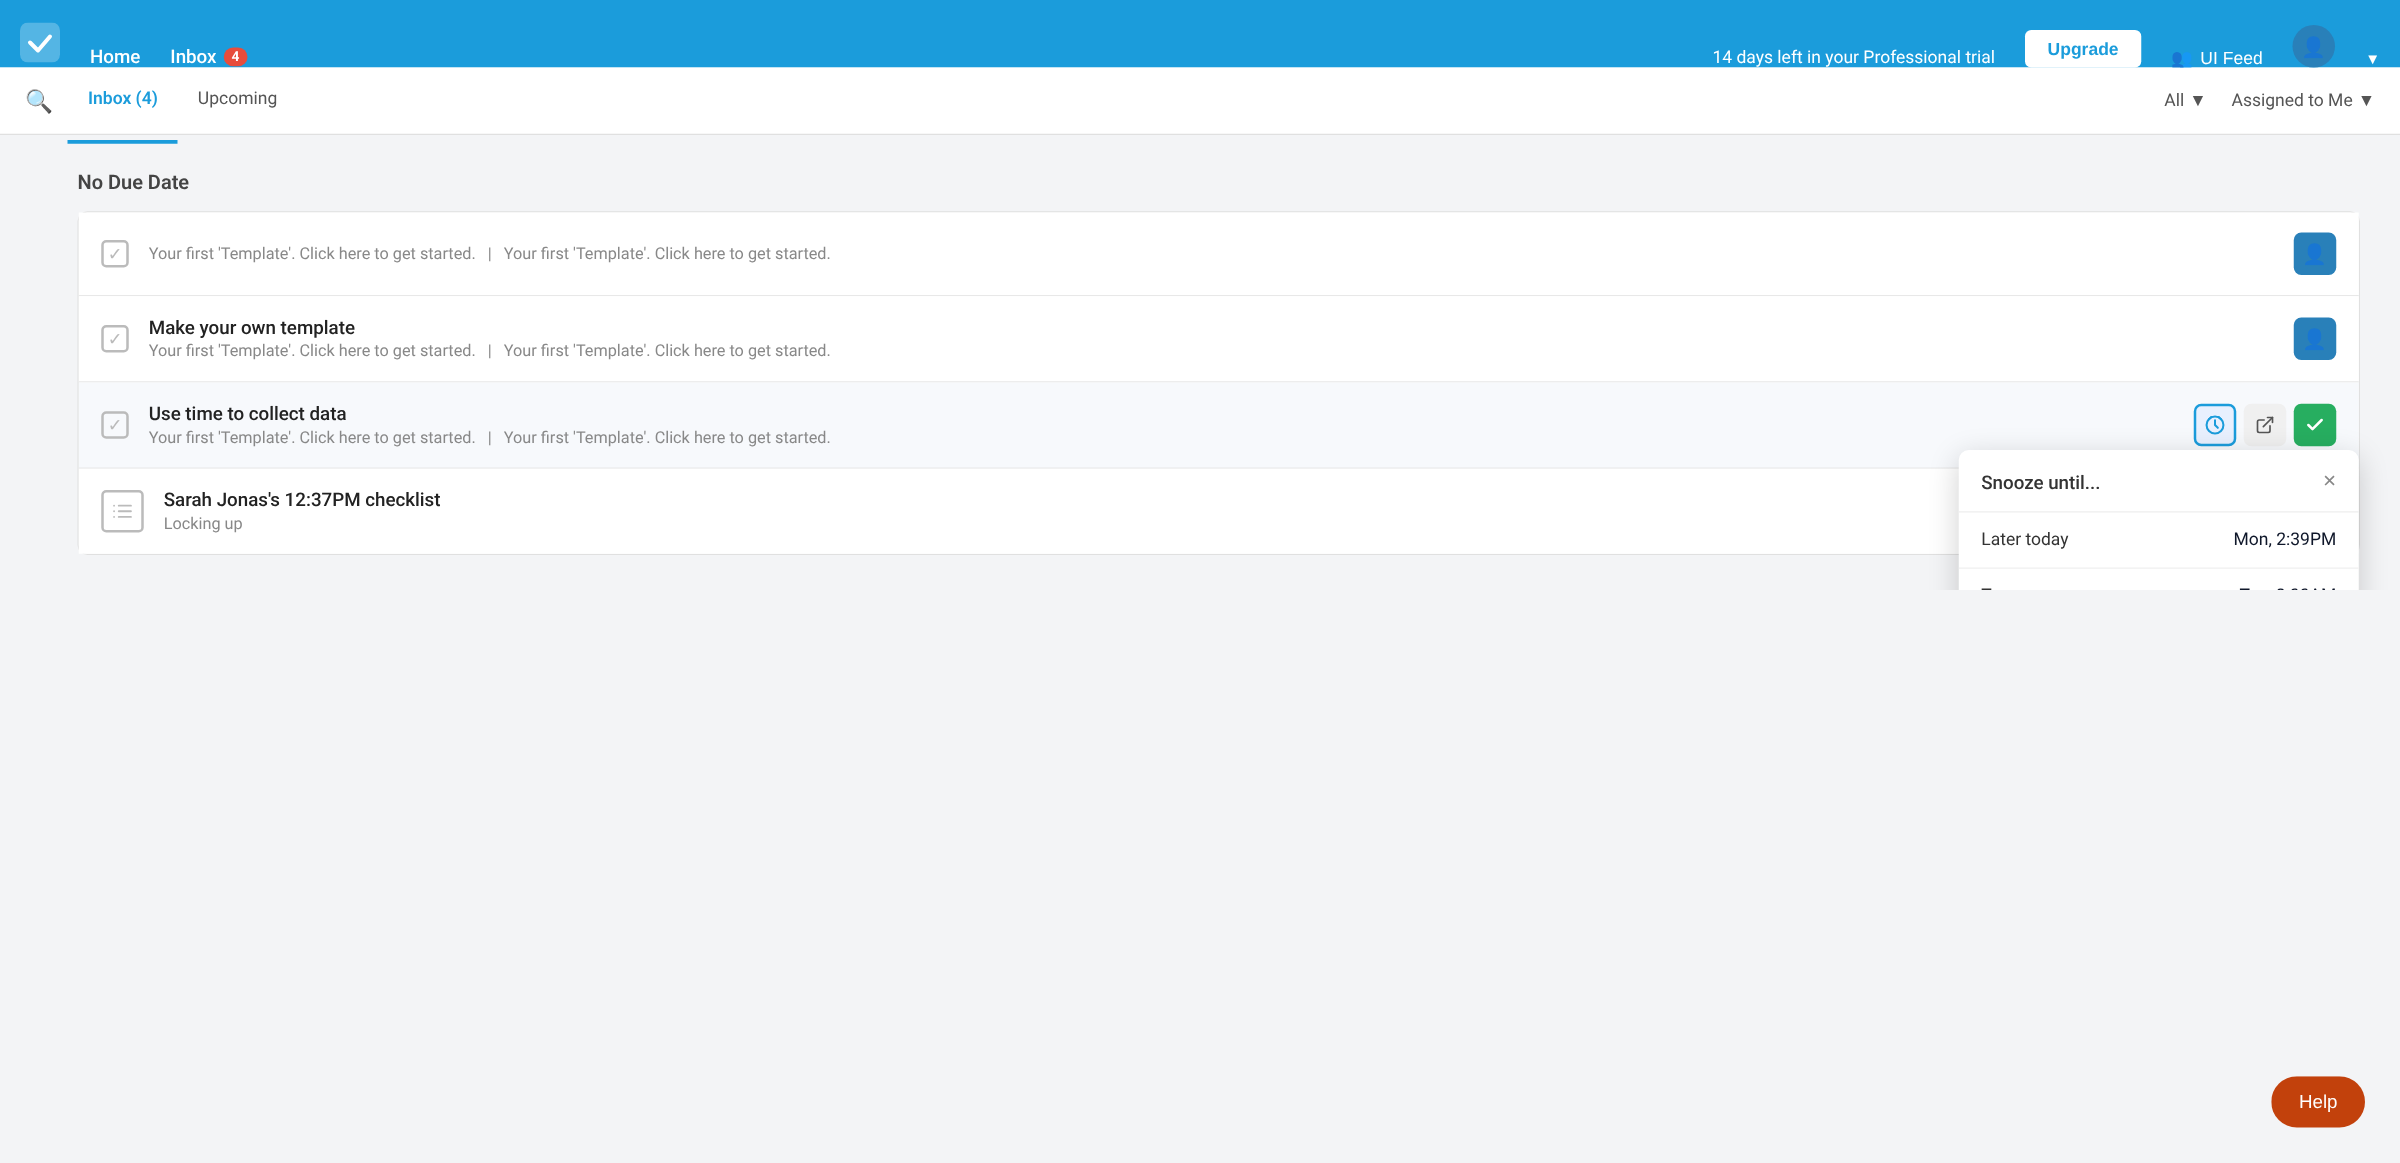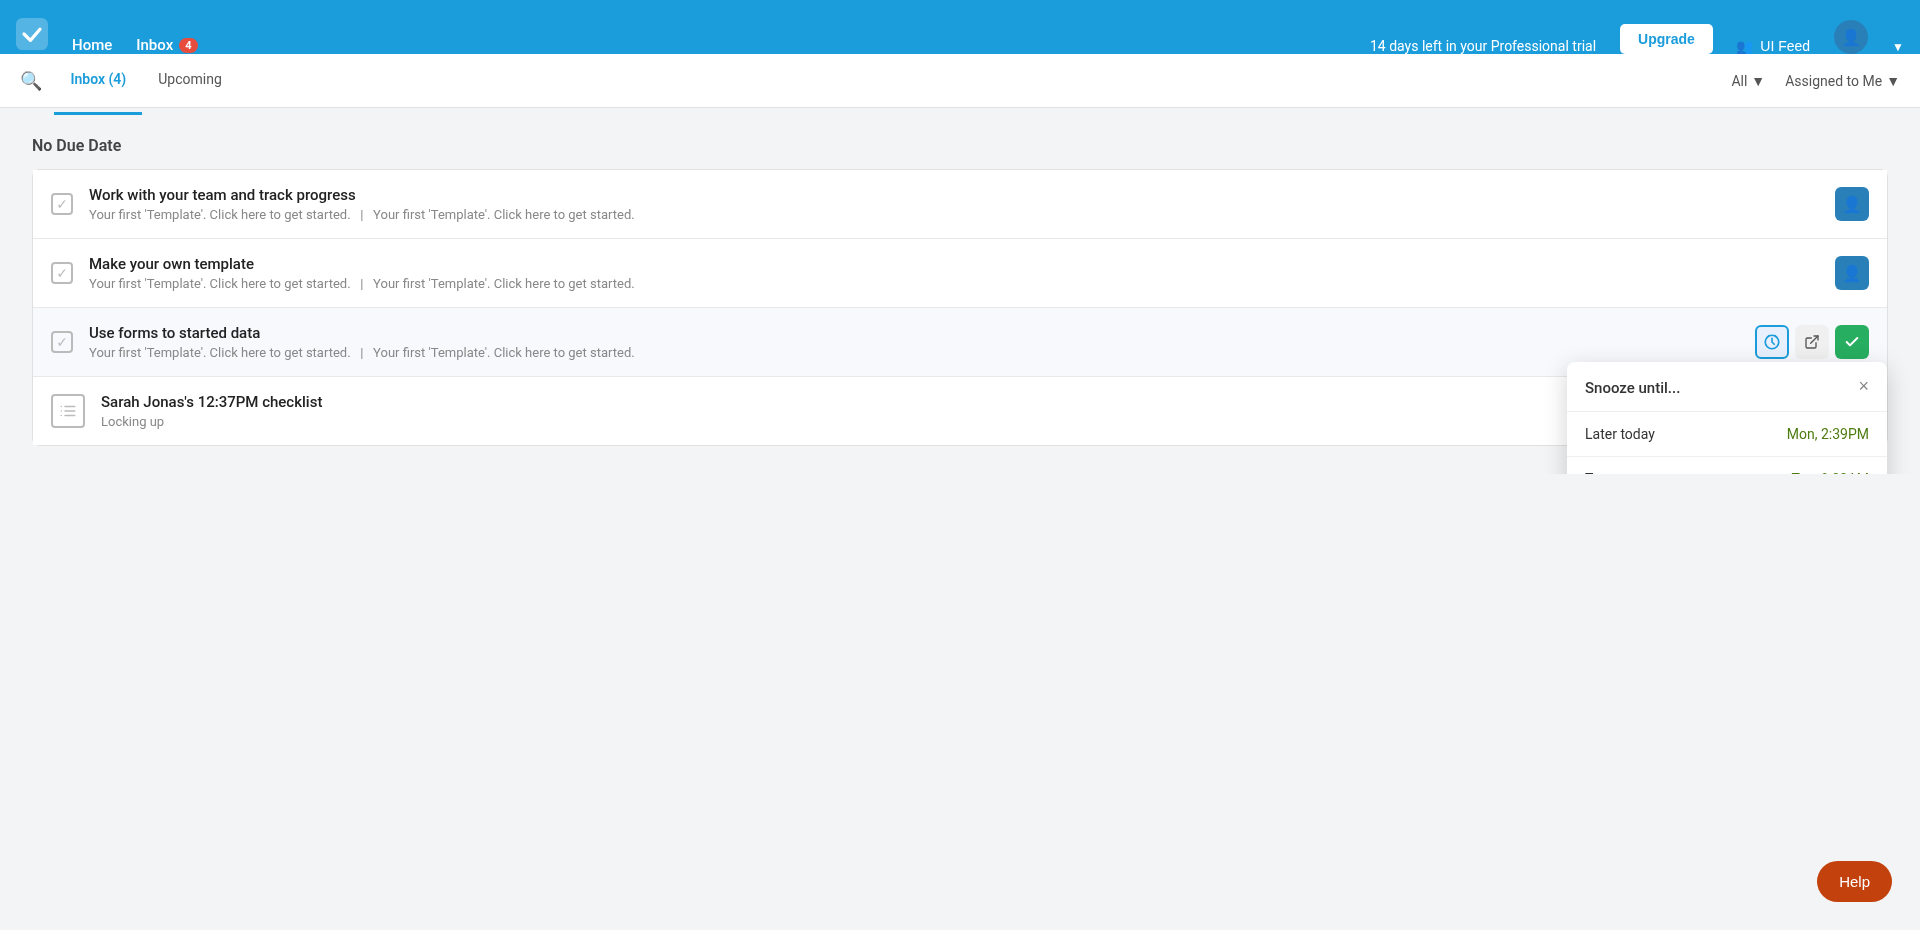--- a/index.html
+++ b/index.html
@@ -26,21 +26,21 @@
       background: #fff; border-bottom: 1px solid #e0e0e0; display: flex; align-items: center; padding: 0 20px; height: 54px;
     }
     .search-icon-btn { background: none; border: none; cursor: pointer; color: #888; font-size: 18px; margin-right: 12px; }
     .subnav-tab { padding: 0 16px; height: 69px; display: flex; align-items: center; font-size: 14px; color: #555; cursor: pointer; border-bottom: 3px solid transparent; }
     .subnav-tab.active { color: #1b9cdb; border-bottom: 3px solid #1b9cdb; font-weight: 600; }
     .subnav-spacer { flex: 1; }
     .filter-all { display: flex; align-items: center; gap: 4px; color: #555; font-size: 14px; cursor: pointer; margin-right: 20px; }
     .filter-assigned { display: flex; align-items: center; gap: 4px; color: #555; font-size: 14px; cursor: pointer; }
 
     
-    .main { padding: 28px 32px; }
+    .main { padding: 28px 32px; margin-left: 30px; }
     .section-heading { font-size: 16px; font-weight: 600; color: #444; margin-bottom: 14px; }
 
     
     .task-list { display: flex; flex-direction: column; gap: 0; background: #fff; border: 1px solid #e0e0e0; border-radius: 8px; overflow: visible; }
     .task-item {
       display: flex; align-items: center; padding: 16px 18px; border-bottom: 1px solid #e8e8e8; cursor: pointer; position: relative; background: #fff;
     }
     .task-item:last-child { border-bottom: none; }
     .checkbox { width: 22px; height: 22px; border: 2px solid #bbb; border-radius: 4px; margin-right: 16px; flex-shrink: 0; display: flex; align-items: center; justify-content: center; }
     .checkmark { color: #bbb; font-size: 14px; }
@@ -68,21 +68,21 @@
       position: absolute; right: 0; top: 54px; width: 320px; background: #fff; border-radius: 8px; box-shadow: 0 6px 24px rgba(0,0,0,0.18); z-index: 100; overflow: hidden;
     }
     .snooze-header { display: flex; align-items: flex-end; justify-content: space-between; padding: 14px 18px; border-bottom: 1px solid #eee; }
     .snooze-title { font-size: 15px; font-weight: 500; color: #333; }
     .snooze-close { background: none; border: none; font-size: 18px; color: #888; cursor: pointer; }
     .snooze-row {
       display: flex; align-items: center; justify-content: space-between; padding: 14px 18px; border-bottom: 1px solid #f0f0f0; cursor: pointer;
     }
     .snooze-row:last-child { border-bottom: none; }
     .snooze-label { font-size: 14px; color: #333; }
-    .snooze-time { font-size: 14px; color: #4d7c0f; }
+    .snooze-time { font-size: 14px; color: #0f172a; }
     .snooze-pick { text-align: center; padding: 14px 18px; font-size: 14px; color: #1b9cdb; cursor: pointer; font-weight: 500; border-top: 1px solid #eee; }
 
     
     .help-btn {
       position: fixed; bottom: 28px; right: 28px; background: #c2410c; color: #fff; border: none; border-radius: 24px; padding: 12px 22px; font-size: 15px; font-weight: 400; cursor: pointer;
     }
   </style>
 </head>
 <body>
 
@@ -133,21 +133,20 @@
 <div class="main">
   <div class="section-heading">No Due Date</div>
 
   <div class="task-list">
 
     <div class="task-item">
       <div class="checkbox">
         <span class="checkmark">✓</span>
       </div>
       <div class="task-body">
-        <div class="task-title">Work with your team and track progress</div>
         <div class="task-sub">Your first 'Template'. Click here to get started. &nbsp;&nbsp;|&nbsp;&nbsp; Your first 'Template'. Click here to get started.</div>
       </div>
       <div class="task-actions">
         <div class="task-avatar">
           <span class="task-avatar-icon">👤</span>
         </div>
       </div>
     </div>
 
     <div class="task-item">
@@ -163,21 +162,21 @@
           <span class="task-avatar-icon">👤</span>
         </div>
       </div>
     </div>
 
     <div class="task-item" style="position:relative; background:#f7f9fc;">
       <div class="checkbox">
         <span class="checkmark">✓</span>
       </div>
       <div class="task-body">
-        <div class="task-title">Use forms to started data</div>
+        <div class="task-title">Use time to collect data</div>
         <div class="task-sub">Your first 'Template'. Click here to get started. &nbsp;&nbsp;|&nbsp;&nbsp; Your first 'Template'. Click here to get started.</div>
       </div>
       <div class="task-actions">
         <button class="action-btn action-snooze" title="Snooze">
           <svg width="18" height="18" viewBox="0 0 24 24" fill="none" stroke="currentColor" stroke-width="2.2" stroke-linecap="round" stroke-linejoin="round">
               <circle cx="12" cy="12" r="9"></circle>
               <polyline points="12 7 12 12 15 15"></polyline>
               <path d="M8 3.5 L5.5 6"></path>
               <path d="M16 3.5 L18.5 6"></path>
             </svg>

